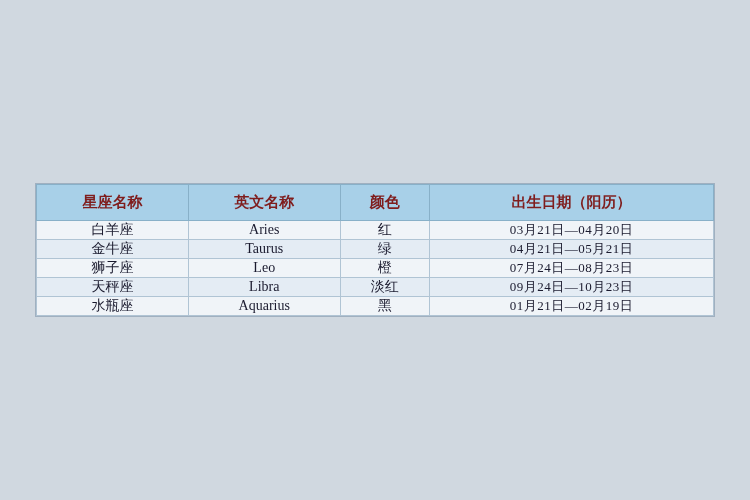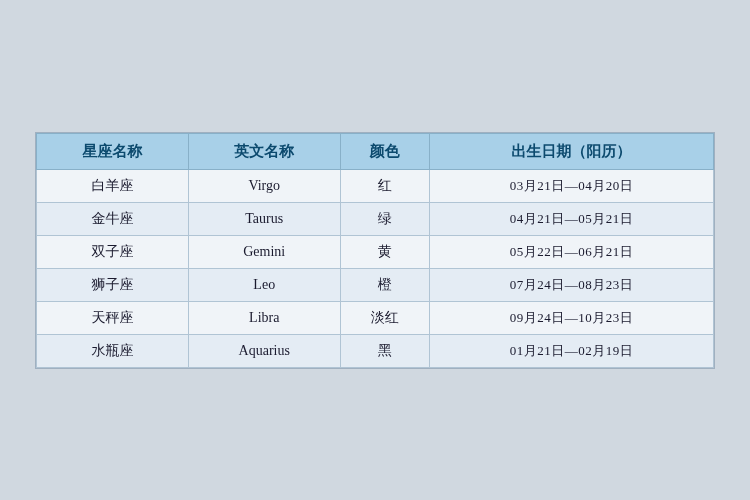--- a/index.html
+++ b/index.html
@@ -32,34 +32,34 @@
     thead tr {
       background-color: #a8d0e8;
     }
 
     thead th {
       border: 1px solid #88b0c8;
       padding: 8px 6px;
       text-align: center;
       font-size: 15px;
       font-weight: bold;
-      color: #0c4a6e;
+      color: #7f1d1d;
     }
 
     tbody tr {
       background-color: #f0f4f8;
     }
 
     tbody tr:nth-child(even) {
       background-color: #e4ecf4;
     }
 
     tbody td {
       border: 1px solid #b0c4d4;
-      padding: 7px 6px;
+      padding: 0 6px;
       text-align: center;
       font-size: 14px;
       color: #1a1a2e;
     }
 
     tbody td:nth-child(2) {
       font-family: "Times New Roman", serif;
       font-size: 14px;
     }
 
@@ -77,35 +77,29 @@
       <tr>
         <th>星座名称</th>
         <th>英文名称</th>
         <th>颜色</th>
         <th>出生日期（阳历）</th>
       </tr>
     </thead>
     <tbody id="table-body">
     <tr>
           <td>白羊座</td>
-          <td>Virgo</td>
+          <td>Aries</td>
           <td>红</td>
           <td>03月21日—04月20日</td>
         </tr>
         <tr>
           <td>金牛座</td>
           <td>Taurus</td>
           <td>绿</td>
           <td>04月21日—05月21日</td>
-        </tr>
-        <tr>
-          <td>双子座</td>
-          <td>Gemini</td>
-          <td>黄</td>
-          <td>05月22日—06月21日</td>
         </tr>
         <tr>
           <td>狮子座</td>
           <td>Leo</td>
           <td>橙</td>
           <td>07月24日—08月23日</td>
         </tr>
         <tr>
           <td>天秤座</td>
           <td>Libra</td>

